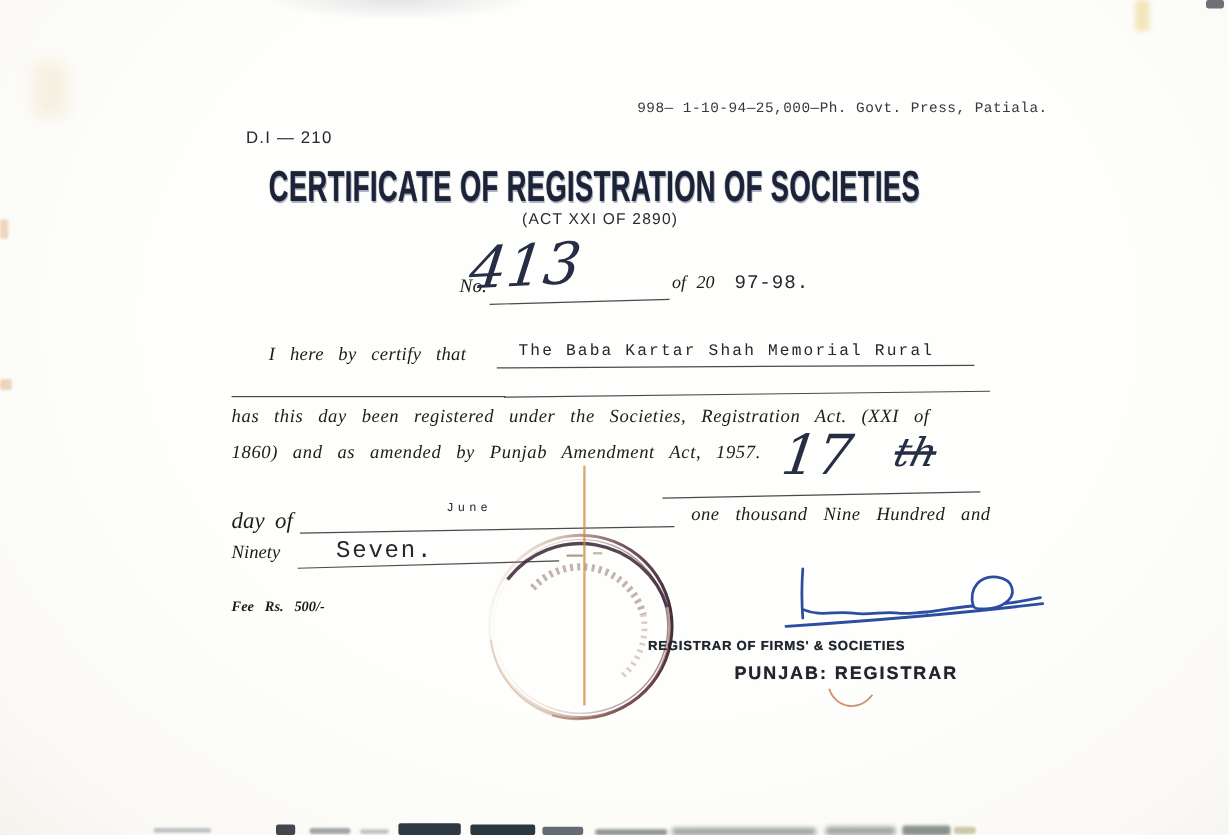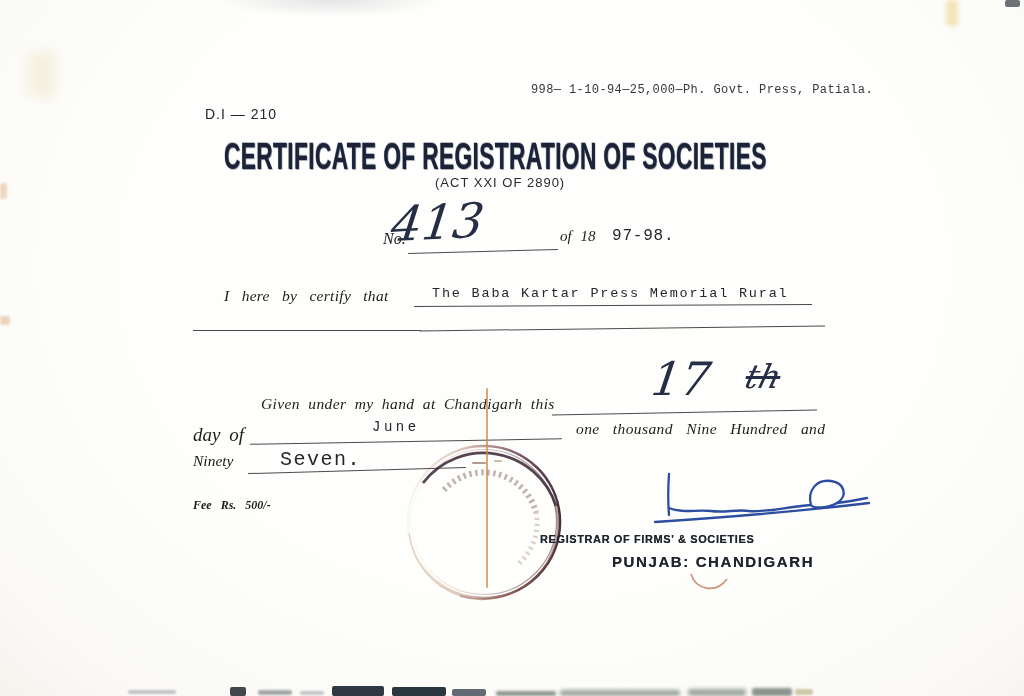--- a/index.html
+++ b/index.html
@@ -44,39 +44,40 @@
   <div class="abs" style="left:205px;top:106px;font-family:'Liberation Sans',sans-serif;font-size:14px;color:#24262a;letter-spacing:1px;">D.I — 210</div>
 
   <div class="abs" style="left:224px;top:136px;">
     <span class="title-stamp abs" style="left:0;top:0;">CERTIFICATE OF REGISTRATION OF SOCIETIES</span>
   </div>
   <div class="abs" style="left:435px;top:175px;font-family:'Liberation Sans',sans-serif;font-size:13px;color:#282a33;letter-spacing:1px;">(ACT XXI OF 2890)</div>
 
   <div class="abs serif-it" style="left:383px;top:230px;font-size:16px;">No.</div>
   <div class="rule" style="left:408px;top:251px;width:150px;transform:rotate(-1.6deg);"></div>
   <div class="abs hand" style="left:392px;top:194px;font-size:48px;transform:skewX(-10deg) rotate(-3deg);font-weight:300;">413</div>
-  <div class="abs serif-it" style="left:560px;top:228px;font-size:15px;word-spacing:5px;">of 18</div>
+  <div class="abs serif-it" style="left:560px;top:228px;font-size:15px;word-spacing:5px;">of 20</div>
   <div class="abs typed" style="left:612px;top:227px;font-size:16px;letter-spacing:.8px;">97-98.</div>
 
   <div class="abs serif-it" style="left:224px;top:287px;font-size:15.5px;word-spacing:8px;letter-spacing:.3px;">I here by certify that</div>
-  <div class="abs typed" style="left:432px;top:286px;font-size:13.5px;letter-spacing:1.8px;">The Baba Kartar Press Memorial Rural</div>
+  <div class="abs typed" style="left:432px;top:286px;font-size:13.5px;letter-spacing:1.8px;">The Baba Kartar Shah Memorial Rural</div>
   <div class="rule" style="left:414px;top:305px;width:398px;transform:rotate(-.3deg);"></div>
 
   <div class="rule" style="left:193px;top:330px;width:228px;"></div>
   <div class="rule" style="left:420px;top:328px;width:405px;transform:rotate(-.7deg);"></div>
 
+  <div class="abs serif-it" style="left:193px;top:339px;font-size:15.5px;word-spacing:8px;letter-spacing:.5px;">has this day been registered under the Societies, Registration Act. (XXI of</div>
+  <div class="abs serif-it" style="left:193px;top:369px;font-size:15.5px;word-spacing:8px;letter-spacing:.5px;">1860) and as amended by Punjab Amendment Act, 1957.</div>
 
-  <div class="abs serif-it" style="left:261px;top:395px;font-size:15.5px;word-spacing:4px;letter-spacing:.4px;">Given under my hand at Chandigarh this</div>
   <div class="rule" style="left:552px;top:412px;width:265px;transform:rotate(-1.1deg);"></div>
   <div class="abs hand" style="left:652px;top:352px;font-size:46px;font-weight:300;transform:skewX(-8deg);">17</div>
   <div class="abs hand" style="left:746px;top:357px;font-size:33px;font-weight:300;transform:skewX(-14deg);text-decoration:line-through;">th</div>
 
   <div class="abs serif-it" style="left:193px;top:424px;font-size:19px;word-spacing:4px;">day of</div>
   <div class="rule" style="left:250px;top:441px;width:312px;transform:rotate(-1deg);"></div>
-  <div class="abs typed" style="left:372px;top:419px;font-size:14px;letter-spacing:3.5px;">June</div>
+  <div class="abs typed" style="left:372px;top:419px;font-size:10px;letter-spacing:3.5px;">June</div>
   <div class="abs serif-it" style="left:576px;top:420px;font-size:15.5px;word-spacing:9px;letter-spacing:.4px;">one thousand Nine Hundred and</div>
 
   <div class="abs serif-it" style="left:193px;top:452px;font-size:15.5px;">Ninety</div>
   <div class="abs typed" style="left:280px;top:448px;font-size:20px;letter-spacing:1.5px;">Seven.</div>
   <div class="rule" style="left:248px;top:470px;width:218px;transform:rotate(-1.6deg);"></div>
   <span class="blob" style="left:472px;top:462px;width:14px;height:2px;background:#7a5a44;opacity:.6;"></span>
   <span class="blob" style="left:494px;top:460px;width:8px;height:2px;background:#9a7a5a;opacity:.5;"></span>
 
   <div class="abs serif-it" style="left:193px;top:498px;font-size:12px;font-weight:bold;word-spacing:6px;">Fee  Rs. 500/-</div>
 
@@ -103,21 +104,21 @@
   <svg class="abs" style="left:645px;top:462px;" width="230" height="70" viewBox="0 0 230 70" fill="none" stroke="#2d4da0" stroke-width="2.3" stroke-linecap="round">
     <path d="M24,12 C23,26 23,40 24,53"></path>
     <path d="M24,46 C38,52 52,47 66,49 C80,51 92,47 104,49 C112,50 120,48 128,48"></path>
     <path d="M128,48 C142,46 154,44 166,43"></path>
     <path d="M166,43 C162,28 172,17 186,19 C200,21 203,34 192,41 C184,46 168,47 166,43"></path>
     <path d="M192,41 C202,40 212,38 222,36"></path>
     <path d="M10,60 C70,56 150,50 224,41"></path>
   </svg>
 
   <div class="abs stamp-sans" style="left:540px;top:533px;font-size:11px;letter-spacing:.6px;">REGISTRAR OF FIRMS' &amp; SOCIETIES</div>
-  <div class="abs stamp-sans" style="left:612px;top:553px;font-size:15px;letter-spacing:1.6px;">PUNJAB: CHANDIGARH</div>
+  <div class="abs stamp-sans" style="left:612px;top:553px;font-size:15px;letter-spacing:1.6px;">PUNJAB: REGISTRAR</div>
 
   <svg class="abs" style="left:688px;top:570px;" width="42" height="26" viewBox="0 0 42 26" fill="none" stroke="#b9653a" stroke-width="1.6" opacity="0.7">
     <path d="M3,4 C8,20 28,24 39,9"></path>
   </svg>
 
   <span class="blob" style="left:128px;top:690px;width:48px;height:4px;background:#9aa0a4;filter:blur(1px);opacity:.6;"></span>
   <span class="blob" style="left:230px;top:687px;width:16px;height:9px;background:#2c3338;opacity:.9;"></span>
   <span class="blob" style="left:258px;top:690px;width:34px;height:5px;background:#6a7076;filter:blur(1px);opacity:.6;"></span>
   <span class="blob" style="left:300px;top:691px;width:24px;height:4px;background:#8b9196;filter:blur(1px);opacity:.5;"></span>
   <span class="blob" style="left:332px;top:686px;width:52px;height:10px;background:#232e3a;opacity:.95;"></span>

